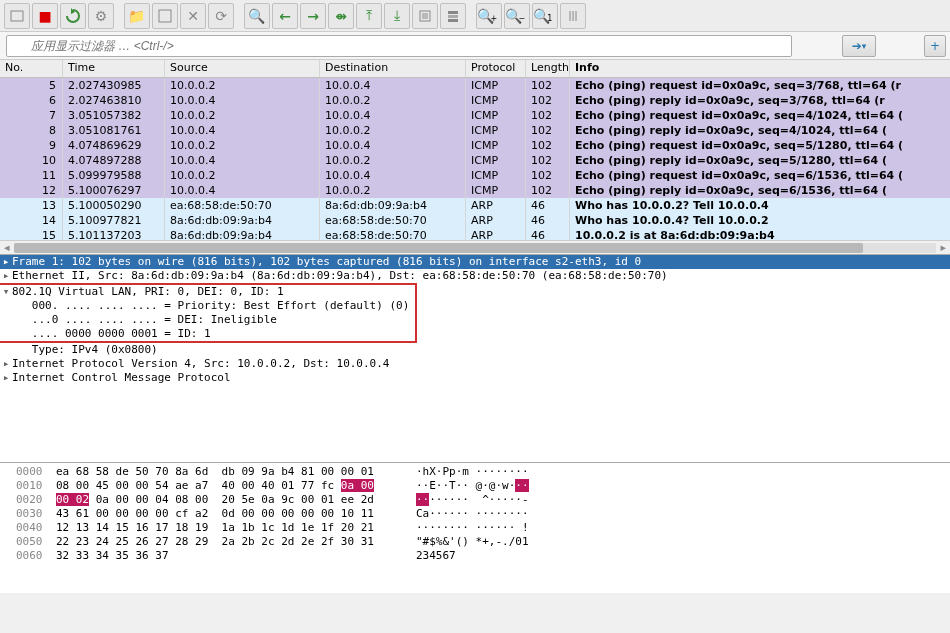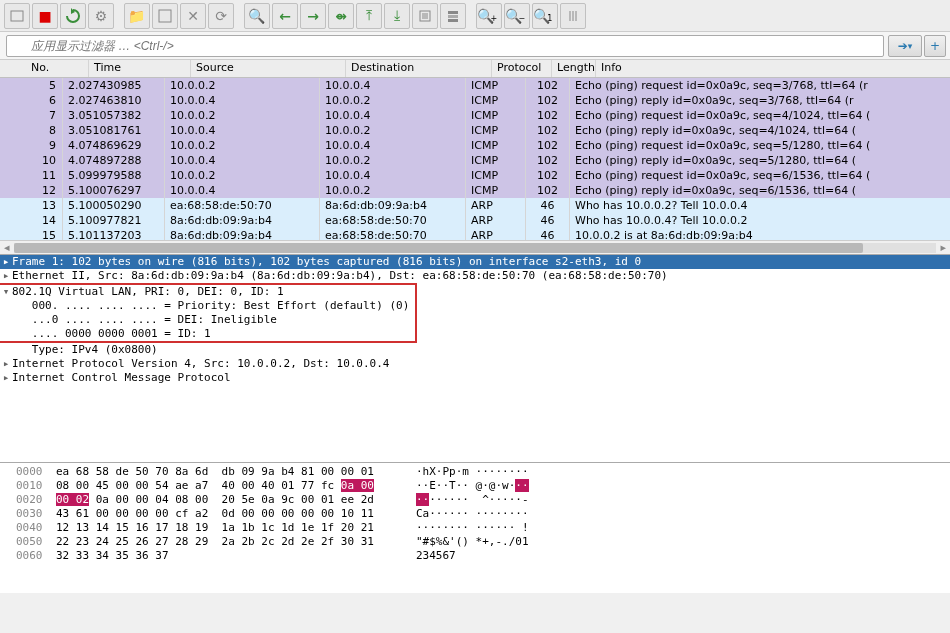--- a/index.html
+++ b/index.html
@@ -14,22 +14,22 @@
 .packet-list { background: #fff; height: 195px; overflow: hidden; border-bottom: 1px solid #aaa; position: relative; }
 .packet-list-inner { overflow-x: auto; overflow-y: hidden; height: 100%; }
 .pl-table { min-width: 950px; width: 100%; }
 .pl-header { display: flex; background: #ededed; border-bottom: 1px solid #c0c0c0; height: 18px; }
 .pl-header > div, .pl-row > div { padding: 1px 5px; border-right: 1px solid #d5d5d5; white-space: nowrap; overflow: hidden; }
 .col-no { width: 63px; text-align: right; padding-right: 6px !important; }
 .col-time { width: 102px; }
 .col-src { width: 155px; }
 .col-dst { width: 146px; }
 .col-proto { width: 60px; }
-.col-len { width: 44px; text-align: center; padding-right: 5px !important; }
-.col-info { flex: 1; border-right: none !important; }
+.col-len { width: 44px; text-align: left; padding-right: 5px !important; }
+.col-info { flex: 1; border-right: none !important; font-weight: bold; }
 .pl-row { display: flex; height: 15px; }
 .pl-row.icmp { background: #cdc4e6; color: #000; }
 .pl-row.arp { background: #daeefc; color: #000; }
 .proto-tree { background: #fff; height: 208px; overflow: auto; font-family: "DejaVu Sans Mono", monospace; font-size: 11px; line-height: 14px; border-bottom: 1px solid #aaa; }
 .tree-row { white-space: pre; }
 .tree-row.selected { background: #2f6fad; color: #fff; }
 .tree-row .toggle { display: inline-block; width: 12px; text-align: center; color: #666; cursor: pointer; }
 .tree-row.selected .toggle { color: #fff; }
 .redbox { border: 2px solid #d03030; display: inline-block; padding: 0px 6px 0px 0px; margin-left: -2px; }
 .hex-pane { background: #fff; height: 130px; overflow: auto; font-family: "DejaVu Sans Mono", monospace; font-size: 11px; line-height: 14px; padding: 2px 16px; }
@@ -94,32 +94,32 @@
   <div class="tb-btn">🔍<span style="font-size:8px;position:relative;left:-4px;top:3px;">1</span></div>
   <div class="tb-btn">
       <svg width="14" height="14">
         <line x1="4" y1="2" x2="4" y2="12" stroke="#888"></line>
         <line x1="7" y1="2" x2="7" y2="12" stroke="#888"></line>
         <line x1="10" y1="2" x2="10" y2="12" stroke="#888"></line>
       </svg>
     </div>
 </div>
 
-<div class="filter-bar" style="position:relative;">
+<div class="filter-bar" style="position:relative;gap:46px;">
   <span class="bookmark-icon">🔖</span>
   <input class="filter-input" placeholder="应用显示过滤器 … &lt;Ctrl-/&gt;" style="">
   <div class="filter-right-btn">➔<span style="font-size:9px;">▾</span></div>
   <div class="filter-right-btn" style="width:22px;">+</div>
 </div>
 
 <div class="packet-list">
   <div class="packet-list-inner">
     <div class="pl-table">
       <div class="pl-header">
-        <div class="col-no" style="text-align:left;margin-left:26px;">No.</div>
+        <div class="col-no" style="text-align:left;">No.</div>
         <div class="col-time">Time</div>
         <div class="col-src">Source</div>
         <div class="col-dst">Destination</div>
         <div class="col-proto">Protocol</div>
         <div class="col-len" style="text-align:left;">Length</div>
         <div class="col-info">Info</div>
       </div>
       <div id="packet-rows">
           <div class="pl-row icmp">
             <div class="col-no">5</div>

